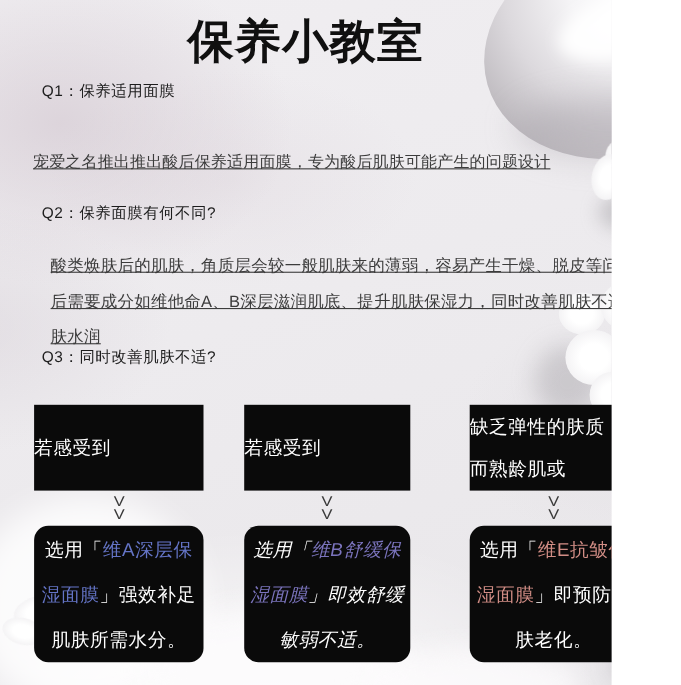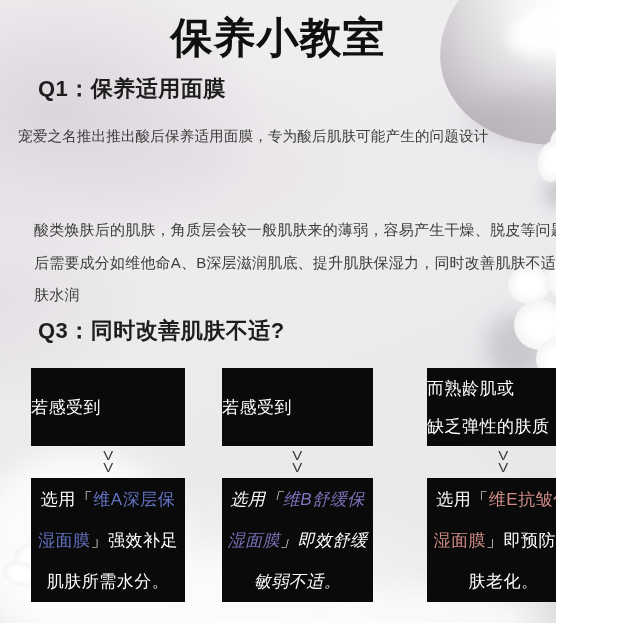--- a/index.html
+++ b/index.html
@@ -54,40 +54,40 @@
   .blob1{left:-28px;top:452px;width:215px;height:195px;background:rgba(255,255,255,0.80);filter:blur(14px);}
   .blob2{left:128px;top:552px;width:245px;height:115px;background:rgba(253,252,253,0.85);filter:blur(14px);}
   .blob3{left:330px;top:588px;width:200px;height:70px;background:rgba(252,251,252,0.8);filter:blur(12px);}
   .sphere-sh{left:556px;top:588px;width:140px;height:36px;border-radius:50%;background:rgba(122,118,124,0.40);filter:blur(10px);}
   .sphere{left:566px;top:490px;width:130px;height:130px;border-radius:50%;
     background:radial-gradient(circle at 38% 30%, #fefefe 0%, #f4f2f4 48%, #dcd9dc 82%, #ccc9cd 100%);}
 
   
   .title{left:0;top:10px;width:100%;text-align:center;font-size:42px;font-weight:600;
     color:#101010;letter-spacing:1px;z-index:2;margin:0;}
-  .qh{left:38px;font-size:22px;font-weight:700;color:#1d1d1d;letter-spacing:0.5px;z-index:2;text-align:center;}
+  .qh{left:38px;font-size:14px;font-weight:400;color:#1d1d1d;letter-spacing:0.5px;z-index:2;text-align:center;}
   .qh1{top:74px;} .qh2{top:185px;} .qh3{top:316px;}
-  .body-text{color:#3c3c3c;z-index:2;margin:4px;}
+  .body-text{color:#3c3c3c;z-index:2;margin:16px;text-decoration:underline;}
   .p1{left:14px;top:122px;width:500px;font-size:14.5px;line-height:20px;letter-spacing:0.2px;}
   .p2{left:30px;top:210px;width:576px;font-size:15px;line-height:32.5px;letter-spacing:0.2px;}
 
   
   .col{top:368px;height:234px;z-index:2;}
   .col1{left:31px;width:154px;}
   .col2{left:222px;width:151px;}
   .col3{left:427px;width:153px;}
   .cond{left:0;top:0;width:100%;height:78px;color:#fff;
     display:flex;flex-direction:column;align-items:flex-start;justify-content:center;
     gap:15px;font-size:17px;letter-spacing:0.5px;}
   .chev{left:0;top:78px;width:100%;height:32px;display:flex;flex-direction:column;
     align-items:center;justify-content:center;color:#3a3a3a;font-size:13px;
     line-height:12px;font-weight:400;}
   .chev span{position:static;transform:scaleX(1.15);}
   .advice{left:0;top:110px;width:100%;height:124px;color:#fff;
-    display:flex;align-items:center;justify-content:center;padding:0 3px;}
+    display:flex;align-items:center;justify-content:center;padding:0 3px;border-radius:13px;}
   .advice-inner{position:static;text-align:center;font-size:17px;line-height:41px;letter-spacing:0.5px;}
   .advice-inner span{position:static;}
 </style>
 </head>
 <body>
 
 <div class="page">
 
   <div class="bottle"></div>
   <div class="bottle-hl"></div>
@@ -123,20 +123,21 @@
   </div>
 
   <div class="sphere-sh"></div>
   <div class="sphere"></div>
 
   <h1 class="title">保养小教室</h1>
 
   <div class="qh qh1">Q1：保养适用面膜</div>
   <p class="body-text p1">宠爱之名推出推出酸后保养适用面膜，专为酸后肌肤可能产生的问题设计</p>
 
+  <div class="qh qh2">Q2：保养面膜有何不同?</div>
   <p class="body-text p2">酸类焕肤后的肌肤，角质层会较一般肌肤来的薄弱，容易产生干燥、脱皮等问题。酸后需要成分如维他命A、B深层滋润肌底、提升肌肤保湿力，同时改善肌肤不适，让肌肤水润</p>
 
   <div class="qh qh3">Q3：同时改善肌肤不适?</div>
 
   <div class="col col1">
     <div class="cond" style="background: rgb(10, 10, 10);">
       <div style="position:static">若感受到</div>
     </div>
     <div class="chev" style="color: rgb(58, 58, 58);">
       <span>V</span>
@@ -155,22 +156,22 @@
       <span>V</span>
       <span>V</span>
     </div>
     <div class="advice" style="background: rgb(10, 10, 10); font-style: italic;">
       <div class="advice-inner"><span>选用「</span><span style="color: rgb(123, 116, 189);">维B舒缓保湿面膜</span><span>」即效舒缓敏弱不适。</span></div>
     </div>
   </div>
 
   <div class="col col3">
     <div class="cond" style="background: rgb(10, 10, 10);">
+      <div style="position:static">缺乏弹性的肤质</div>
       <div style="position:static">而熟龄肌或</div>
-      <div style="position:static">缺乏弹性的肤质</div>
     </div>
     <div class="chev" style="color: rgb(58, 58, 58);">
       <span>V</span>
       <span>V</span>
     </div>
     <div class="advice" style="background: rgb(10, 10, 10); justify-content: flex-end;">
       <div class="advice-inner"><span>选用「</span><span style="color: rgb(209, 141, 133);">维E抗皱保湿面膜</span><span>」即预防肌肤老化。</span></div>
     </div>
   </div>
 

